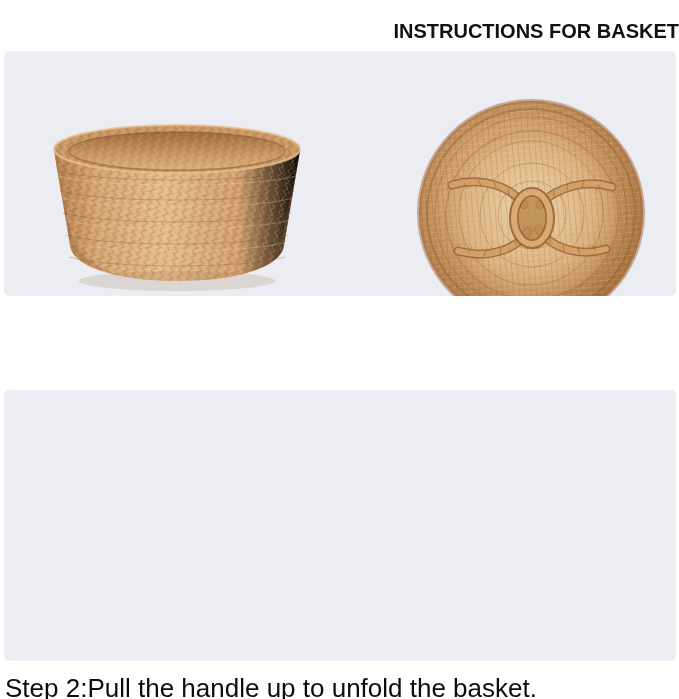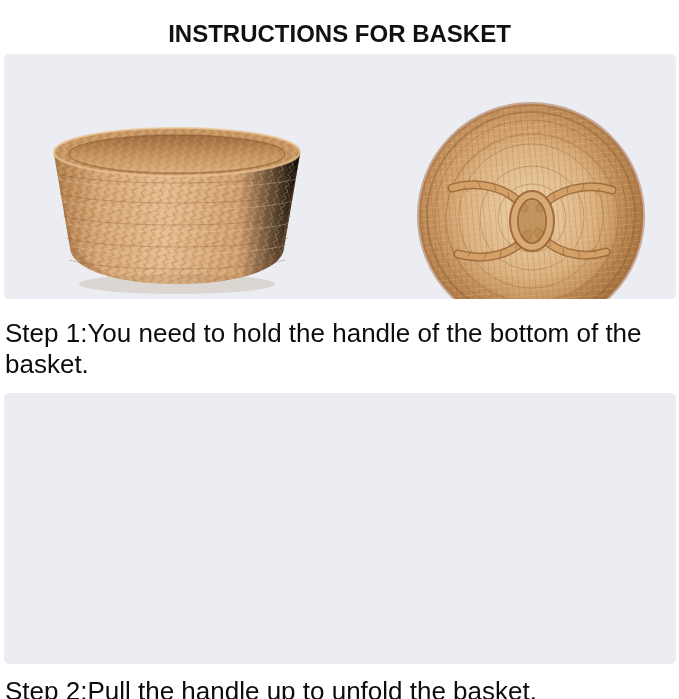--- a/index.html
+++ b/index.html
@@ -7,22 +7,22 @@
     width:679px;height:699px;
     background:#ffffff;
     font-family:"Liberation Sans", sans-serif;
     overflow:hidden;
     position:relative;
   }
   .page{width:679px;height:699px;position:relative;}
 
   .title{
     width:679px;
-    text-align:center;
-    font-size:24px;
+    text-align:right;
+    font-size:20px;
     line-height:34px;
     color:#111111;
     letter-spacing:0px;
     padding-top:1px;
     box-sizing:border-box;
     white-space:nowrap;
   }
 
   .panel{
     position:absolute;
@@ -180,21 +180,20 @@
         <path d="M58 84 L62 90 M72 80 L75 87 M88 82 L90 89 M102 90 L103 97"></path>
         <path d="M194 86 L190 92 M178 82 L176 89 M162 84 L161 91 M148 92 L148 99"></path>
         <path d="M62 154 L66 148 M78 158 L80 151 M94 156 L95 149 M110 147 L110 140"></path>
         <path d="M190 152 L186 146 M174 156 L172 149 M158 153 L157 146 M144 145 L144 138"></path>
       </g>
 
       <path d="M13 114 A112 112 0 0 0 237 114 A112 112 0 0 1 13 114 Z" fill="#74461f" opacity="0.1"></path>
     </svg>
   </div>
 
-  <div class="step-text" id="step-1-text">Step 1:You need to hold the handle of the bottom of the basket.</div>
 
   <div class="panel" id="panel-2">
 
     
     
 
     
     
   </div>
 

